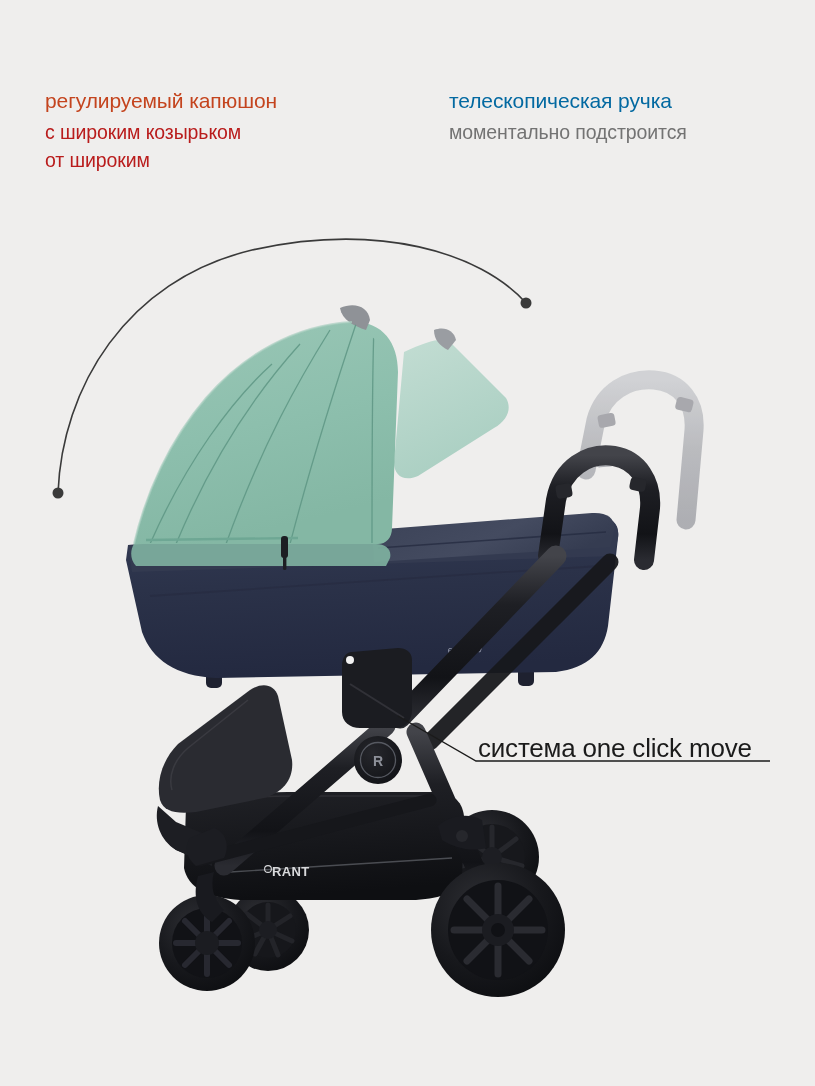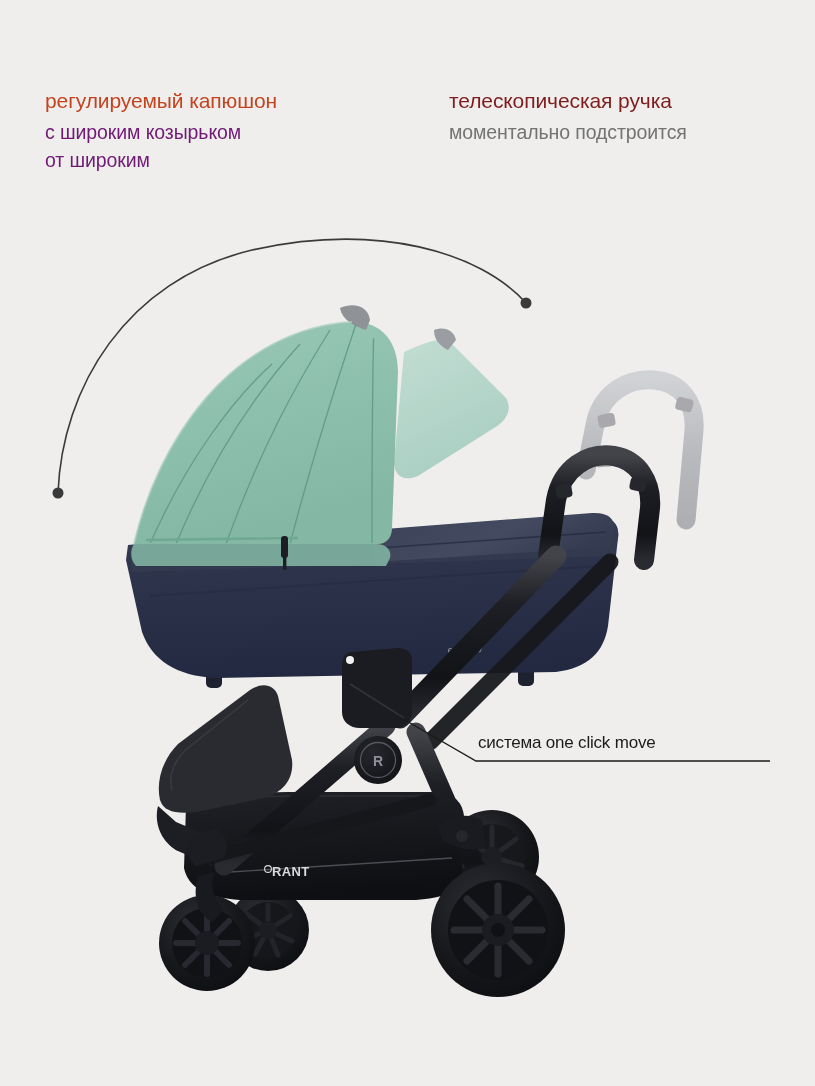--- a/index.html
+++ b/index.html
@@ -34,21 +34,21 @@
   }
   .feat-body span{display:block;}
 
   
   #annot{position:absolute;left:0;top:0;width:815px;height:1086px;pointer-events:none;}
 
   
   #caption-oneclick{
     position:absolute;
     left:478px;top:733px;
-    font-size:17px;
+    font-size:26px;
     font-weight:400;
     letter-spacing:-0.2px;
     white-space:nowrap;
   }
 
   
   #product{position:absolute;left:0;top:0;width:815px;height:1086px;}
 </style>
 </head>
 <body>
@@ -296,28 +296,28 @@
 
     <path d="M58,493 C62,388 126,280 252,250 C378,222 480,252 526,303" fill="none" stroke="#3a3a3a" stroke-width="1.6"></path>
     <circle cx="58" cy="493" r="5.5" fill="#3a3a3a"></circle>
     <circle cx="526" cy="303" r="5.5" fill="#3a3a3a"></circle>
 
     <path d="M398,716 L476,761 L770,761" fill="none" stroke="#1b1b1b" stroke-width="1.4"></path>
   </svg>
 
   <div class="txt-col" id="col-left">
     <p class="feat-title" style="color:#c4441e">регулируемый капюшон</p>
-    <p class="feat-body" style="color:#701a75">
+    <p class="feat-body" style="color:#b91c1c">
       <span>с широким козырьком</span>
       <span>от широким</span>
     </p>
   </div>
 
   <div class="txt-col" id="col-right">
-    <p class="feat-title" style="color:#7f1d1d">телескопическая ручка</p>
+    <p class="feat-title" style="color:#0369a1">телескопическая ручка</p>
     <p class="feat-body" style="color:#737373">
       <span>моментально подстроится</span>
     </p>
   </div>
 
   <div id="caption-oneclick" style="color:#1b1b1b">система one click move</div>
 
 </div>
 
 </body></html>

